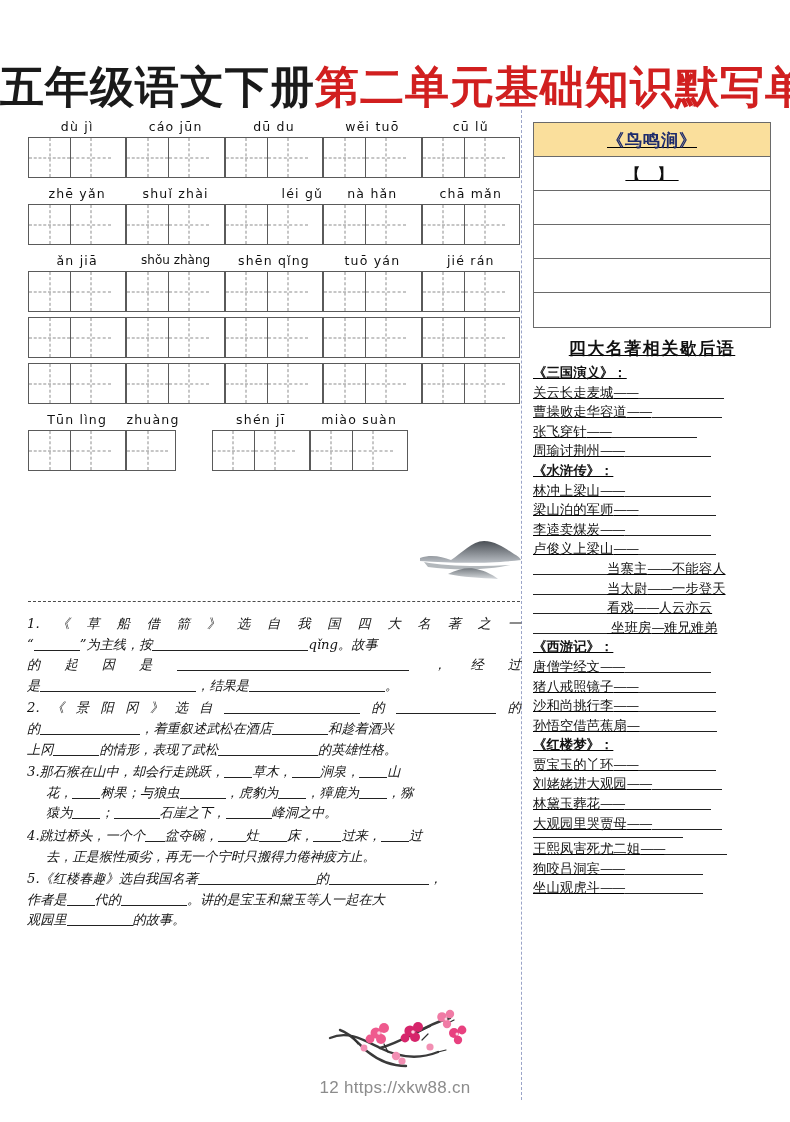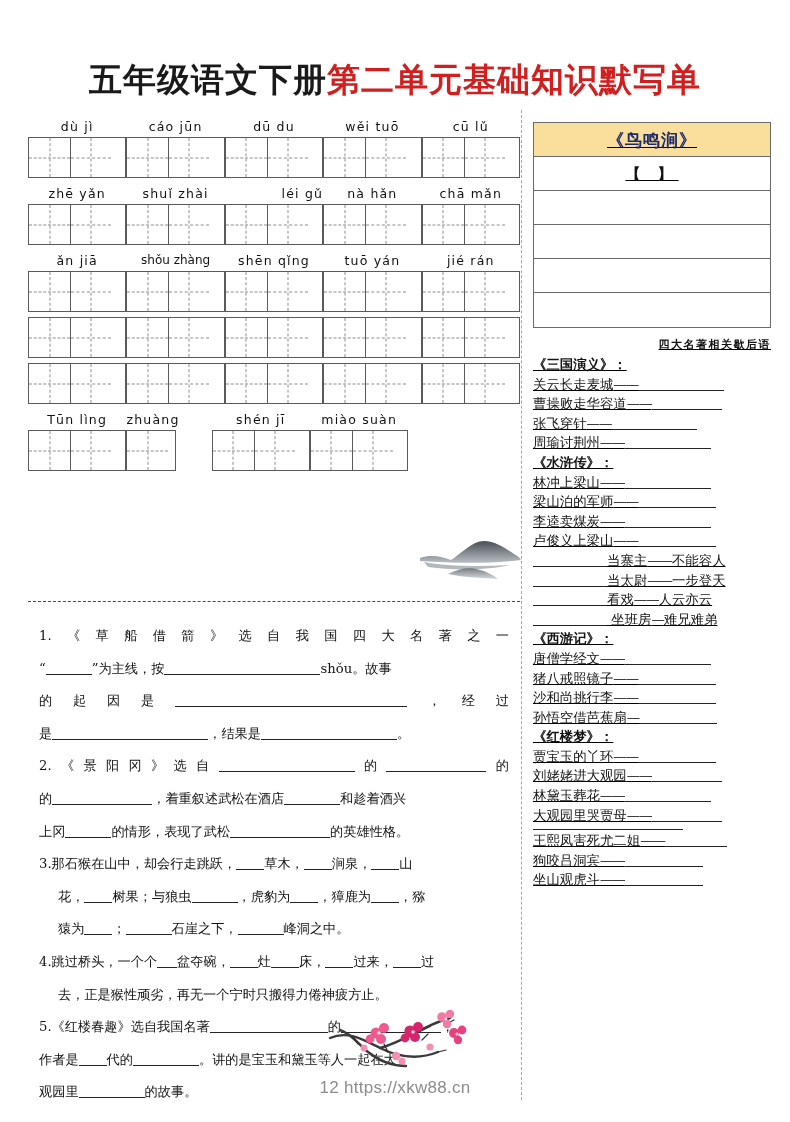--- a/index.html
+++ b/index.html
@@ -13,21 +13,21 @@
   }
   .page { position:absolute; inset:0; }
 
   
   .title-wrap{
     position:absolute; left:0; top:58px; width:790px;
     text-align:center; white-space:nowrap;
   }
   .title-a, .title-b{
     font-family:"DejaVu Serif", serif;
-    font-size:33px; font-weight:bold; letter-spacing:1px;
+    font-size:44px; font-weight:bold; letter-spacing:1px;
   }
   .title-a{ color:#1a1a1a; }
   .title-b{ color:#d11f1f; }
 
   
   .v-divider{
     position:absolute; left:521px; top:110px; width:0; height:990px;
     border-left:1.6px dashed #9aa4c8;
   }
   .h-divider{
@@ -81,21 +81,21 @@
     width:104px; height:50px;
   }
 
   
   .questions{
     position:absolute; left:27px; top:614px; width:494px;
     font-family:"DejaVu Serif", serif;
     font-size:13.2px; color:#131313; line-height:20.6px;
   }
   .q{ margin-bottom:2px; }
-  .q p{ margin:12px; }
+  .q p{ margin:0;font-style:italic; }
   .just{ text-align:justify; text-align-last:justify; }
   .blank{
     display:inline-block;
     border-bottom:1.2px solid #222;
     vertical-align:-2px;
     height:14px;
   }
   .b2{ width:20px;} .b3{ width:28px;}
   .b5{ width:46px;} .b6{ width:56px;} .b7{ width:66px;} .b10{ width:100px;}
   .b12{ width:118px;} .b14{ width:136px;} .b16{ width:156px;} .b24{ width:232px;}
@@ -128,23 +128,23 @@
     height:34px; line-height:34px;
     border-bottom:1.1px solid #6a6a6a;
     text-align:center;
     font-family:"DejaVu Serif", serif;
     font-size:15px; font-weight:bold; color:#111;
     letter-spacing:6px;
   }
   .poem-line:last-child{ border-bottom:none; }
 
   .xhy-title{
-    margin-top:9px; text-align:right;
+    margin-top:9px; text-align:center;
     font-family:"DejaVu Serif", serif;
-    font-size:11px; font-weight:bold; color:#111;
+    font-size:17px; font-weight:bold; color:#111;
     letter-spacing:1.5px;
   }
   .xhy-list{
     margin-top:3px;
     font-family:"DejaVu Serif", serif;
     font-size:13.4px; color:#131313; line-height:19.6px;
   }
   .xhy-head{ font-weight:bold; }
   .xhy-item{ white-space:nowrap; }
   .dash{ letter-spacing:-1px; }
@@ -408,21 +408,21 @@
       </linearGradient>
     </defs>
     <path d="M2 22 C14 18 24 21 33 24 C44 17 54 5 66 5 C78 5 88 13 96 18 C100 20 102 22 103 24 C80 27 40 28 2 25 Z" fill="url(#mg)"></path>
     <path d="M6 26 C26 30 60 31 92 29 C70 34 38 35 10 31 Z" fill="#9aa0a6" opacity=".75"></path>
     <path d="M30 38 C42 32 52 31 62 34 C70 36 76 40 80 43 C62 42 44 41 30 38 Z" fill="url(#mg2)" opacity=".9"></path>
   </svg>
 
   <div class="questions" id="questions-area">
       <div class="q">
         <p class="just"><span>1.《草船借箭》选自我国四大名著之一</span></p>
-        <p><span>“</span><span class="blank b5"></span><span>”为主线，按</span><span class="blank b16"></span><span>shǒu。故事</span></p>
+        <p><span>“</span><span class="blank b5"></span><span>”为主线，按</span><span class="blank b16"></span><span>qǐng。故事</span></p>
         <p class="just"><span>的起因是</span><span class="blank b24"></span><span>，经过</span></p>
         <p><span>是</span><span class="blank b16"></span><span>，结果是</span><span class="blank b14"></span><span>。</span></p>
       </div>
       <div class="q">
         <p class="just"><span>2.《景阳冈》选自</span><span class="blank b14"></span><span>的</span><span class="blank b10"></span><span>的</span></p>
         <p><span>的</span><span class="blank b10"></span><span>，着重叙述武松在酒店</span><span class="blank b6"></span><span>和趁着酒兴</span></p>
         <p><span>上冈</span><span class="blank b5"></span><span>的情形，表现了武松</span><span class="blank b10"></span><span>的英雄性格。</span></p>
       </div>
       <div class="q">
         <p><span>3.那石猴在山中，却会行走跳跃，</span><span class="blank b3"></span><span>草木，</span><span class="blank b3"></span><span>涧泉，</span><span class="blank b3"></span><span>山</span></p>

